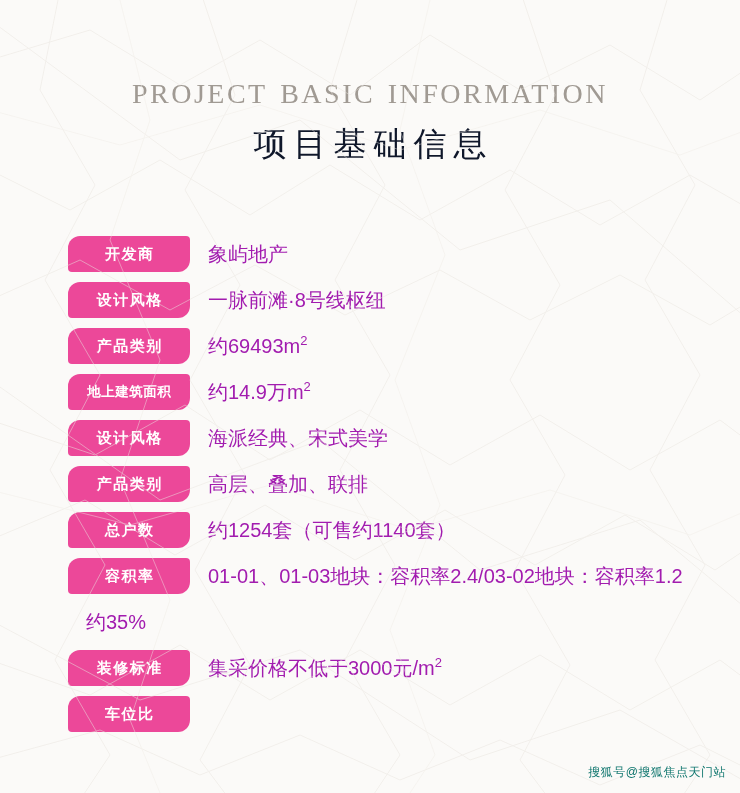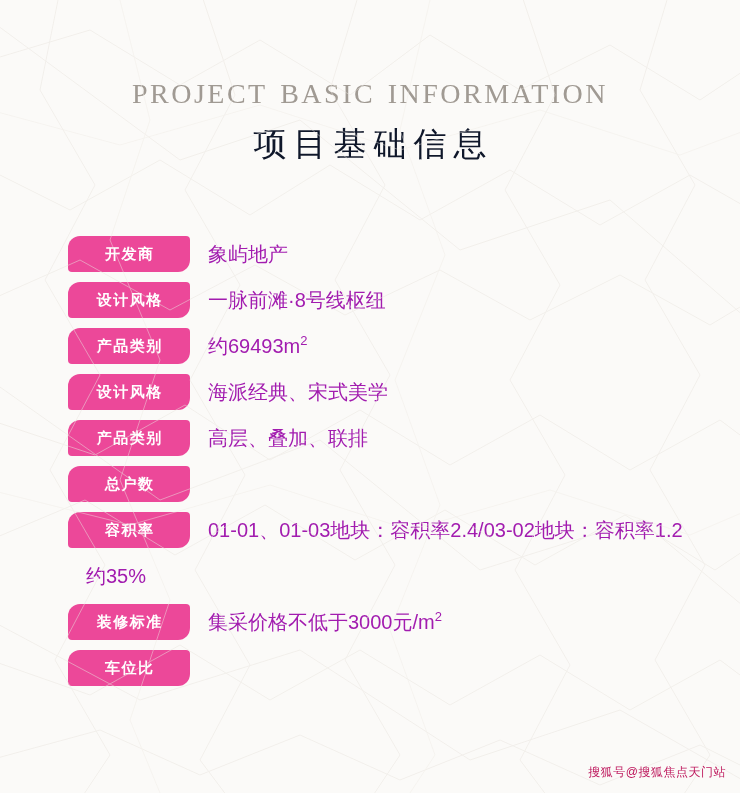--- a/index.html
+++ b/index.html
@@ -102,21 +102,21 @@
     vertical-align: super;
     line-height: 0;
   }
 
   
   .watermark {
     position: absolute;
     right: 14px;
     bottom: 12px;
     font-size: 12px;
-    color: #be185d;
+    color: #0f766e;
     letter-spacing: 0.5px;
     white-space: nowrap;
     font-family: "Liberation Sans", sans-serif;
   }
 </style>
 </head>
 <body>
 
 <div class="page">
 
@@ -161,33 +161,38 @@
     <div class="info-row">
       <div class="pill">设计风格</div>
       <div class="value">一脉前滩·8号线枢纽</div>
     </div>
 
     <div class="info-row">
       <div class="pill">产品类别</div>
       <div class="value"><span>约69493m</span><sup>2</sup></div>
     </div>
 
+    <div class="info-row">
+      <div class="pill tight">地上建筑面积</div>
+      <div class="value"><span>约14.9万m</span><sup>2</sup></div>
+    </div>
 
     <div class="info-row">
       <div class="pill">设计风格</div>
       <div class="value">海派经典、宋式美学</div>
     </div>
 
     <div class="info-row">
       <div class="pill">产品类别</div>
       <div class="value">高层、叠加、联排</div>
     </div>
 
     <div class="info-row">
       <div class="pill">总户数</div>
+      <div class="value">约1254套（可售约1140套）</div>
     </div>
 
     <div class="info-row">
       <div class="pill">容积率</div>
       <div class="value">01-01、01-03地块：容积率2.4/03-02地块：容积率1.2</div>
     </div>
 
     <div class="info-row">
       <div class="value">约35%</div>
     </div>

